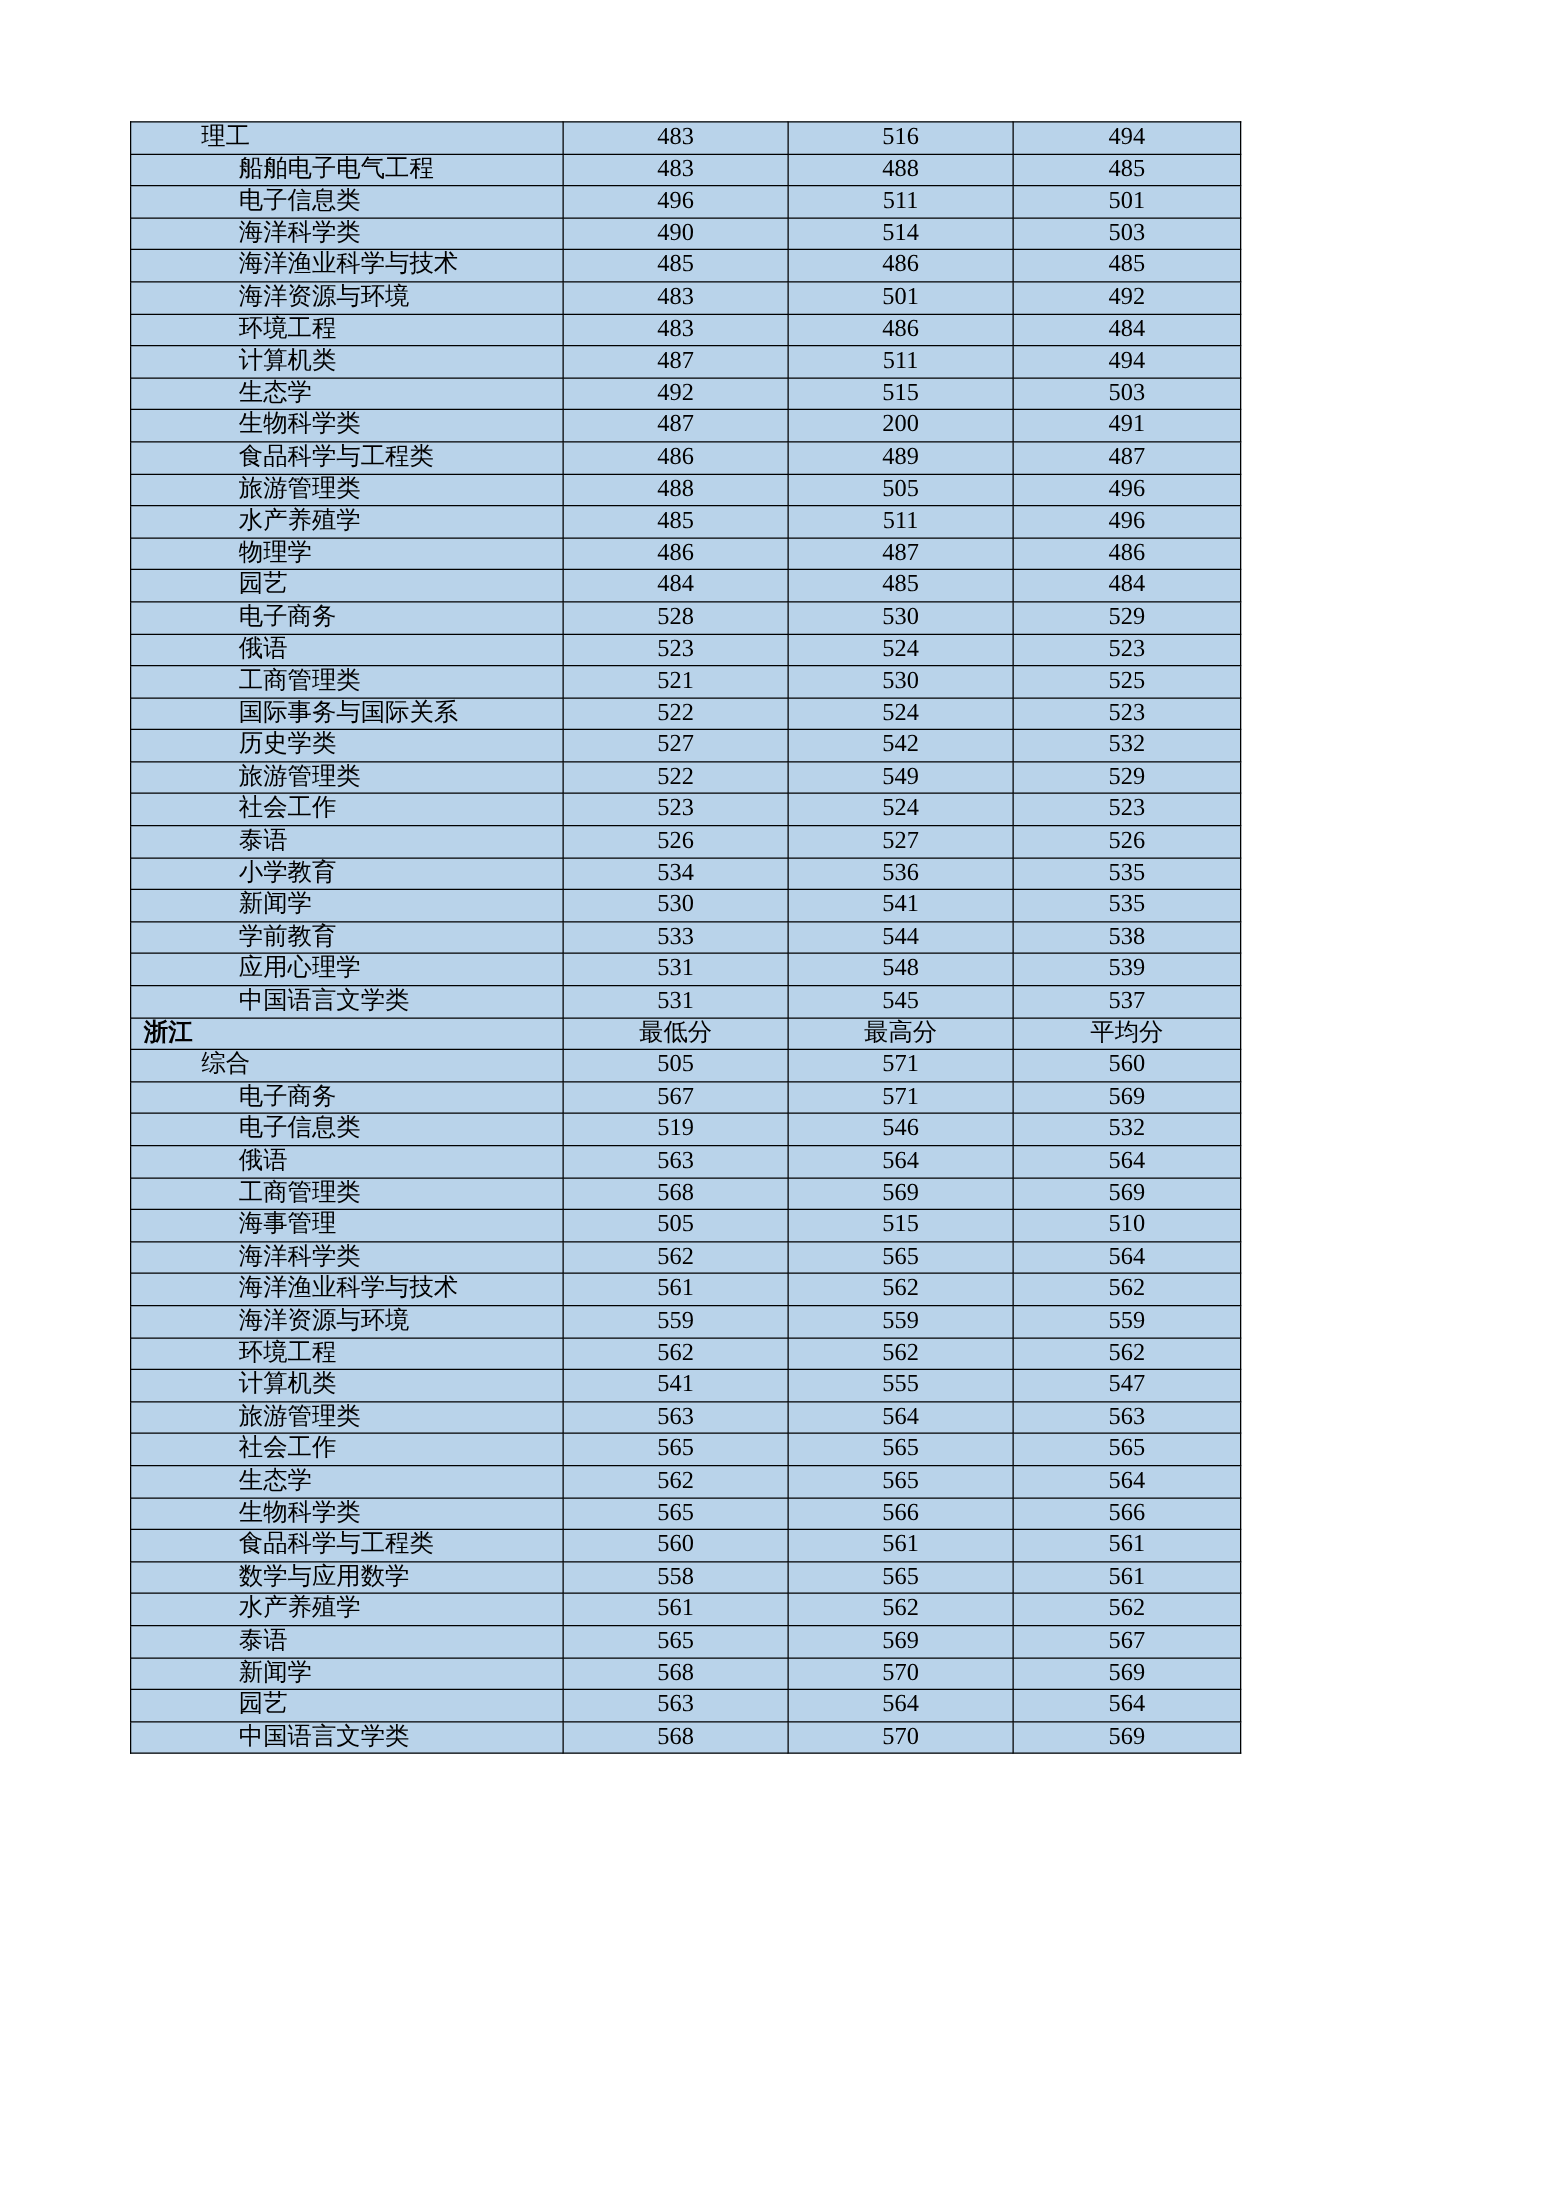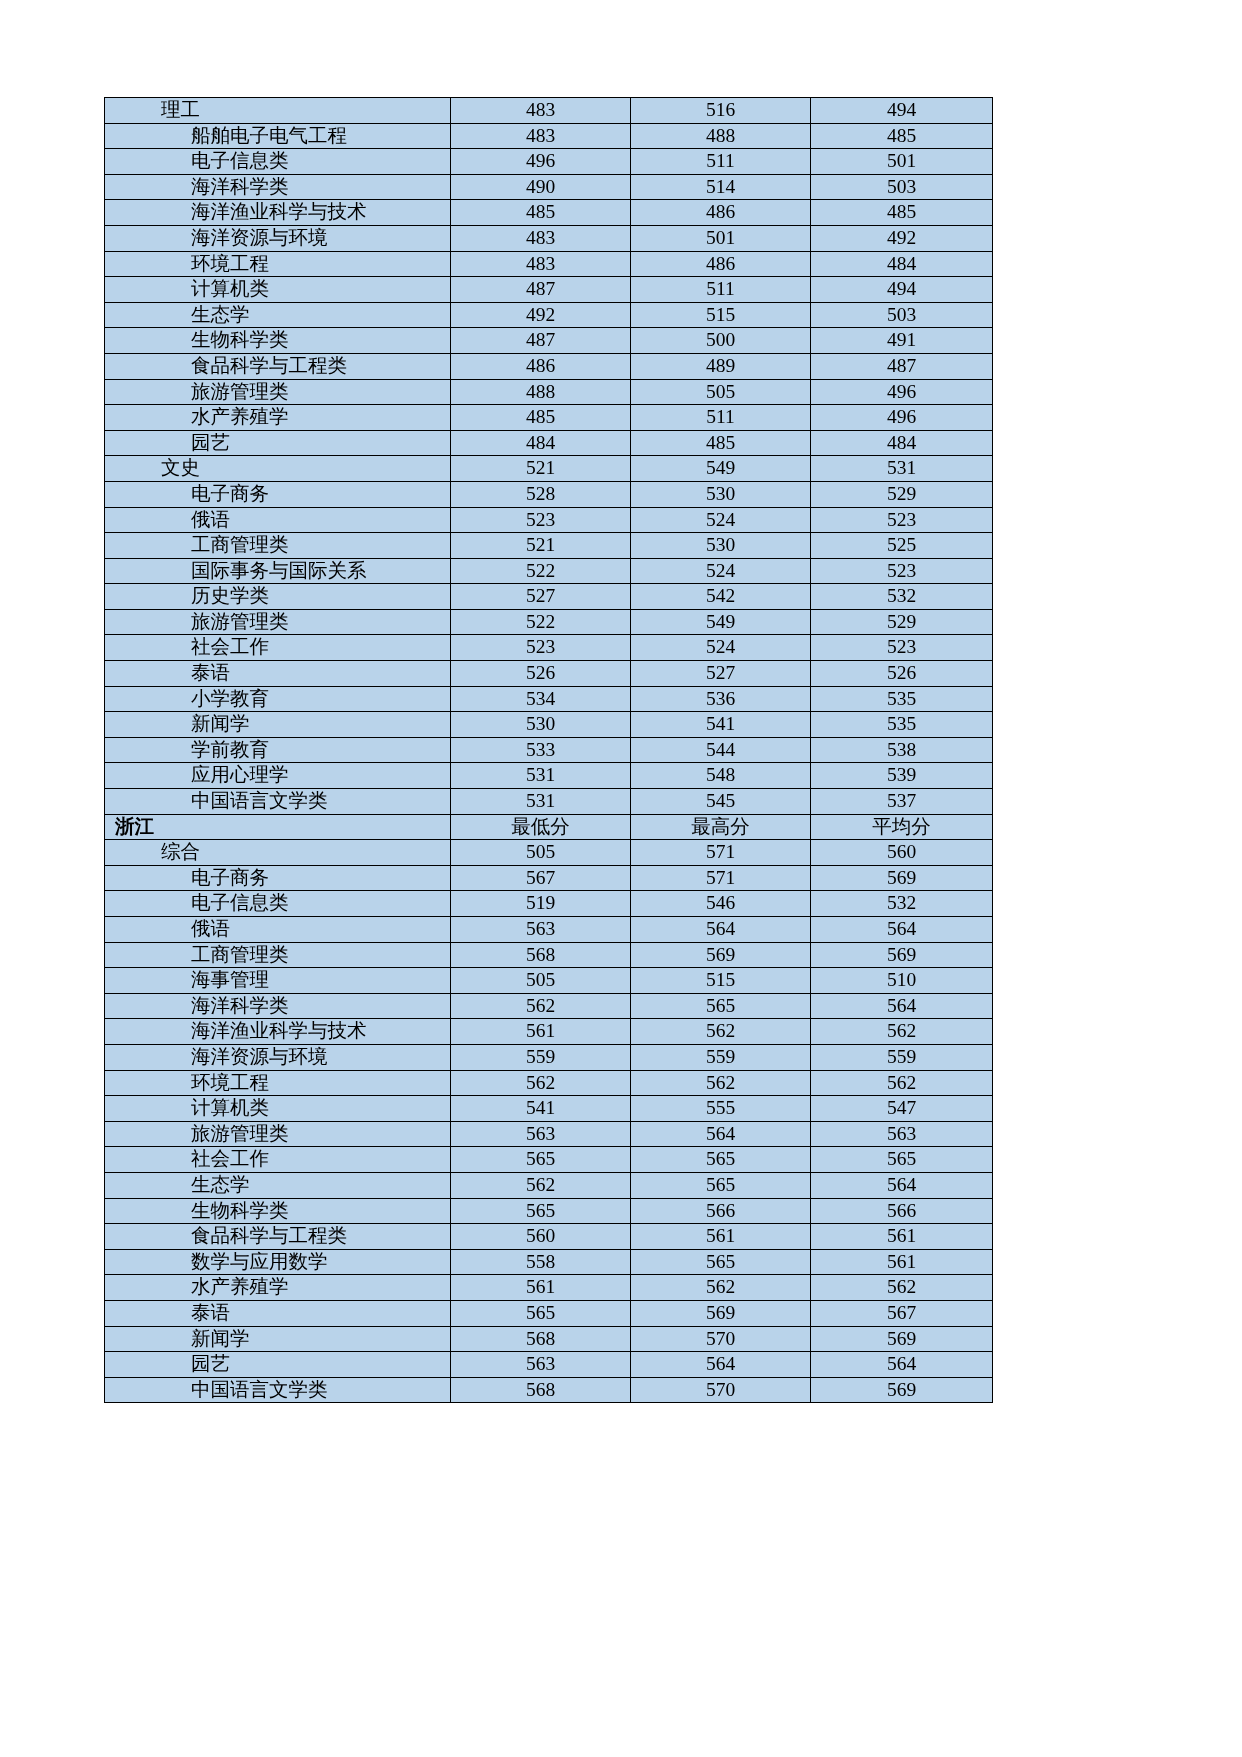--- a/index.html
+++ b/index.html
@@ -127,21 +127,21 @@
           </tr>
           <tr>
             <td class="name lvl-major">生态学</td>
             <td class="num">492</td>
             <td class="num">515</td>
             <td class="num">503</td>
           </tr>
           <tr>
             <td class="name lvl-major">生物科学类</td>
             <td class="num">487</td>
-            <td class="num">500</td>
+            <td class="num">200</td>
             <td class="num">491</td>
           </tr>
           <tr>
             <td class="name lvl-major">食品科学与工程类</td>
             <td class="num">486</td>
             <td class="num">489</td>
             <td class="num">487</td>
           </tr>
           <tr>
             <td class="name lvl-major">旅游管理类</td>
@@ -149,30 +149,30 @@
             <td class="num">505</td>
             <td class="num">496</td>
           </tr>
           <tr>
             <td class="name lvl-major">水产养殖学</td>
             <td class="num">485</td>
             <td class="num">511</td>
             <td class="num">496</td>
           </tr>
           <tr>
+            <td class="name lvl-major">物理学</td>
+            <td class="num">486</td>
+            <td class="num">487</td>
+            <td class="num">486</td>
+          </tr>
+          <tr>
             <td class="name lvl-major">园艺</td>
             <td class="num">484</td>
             <td class="num">485</td>
             <td class="num">484</td>
-          </tr>
-          <tr>
-            <td class="name lvl-group">文史</td>
-            <td class="num">521</td>
-            <td class="num">549</td>
-            <td class="num">531</td>
           </tr>
           <tr>
             <td class="name lvl-major">电子商务</td>
             <td class="num">528</td>
             <td class="num">530</td>
             <td class="num">529</td>
           </tr>
           <tr>
             <td class="name lvl-major">俄语</td>
             <td class="num">523</td>

